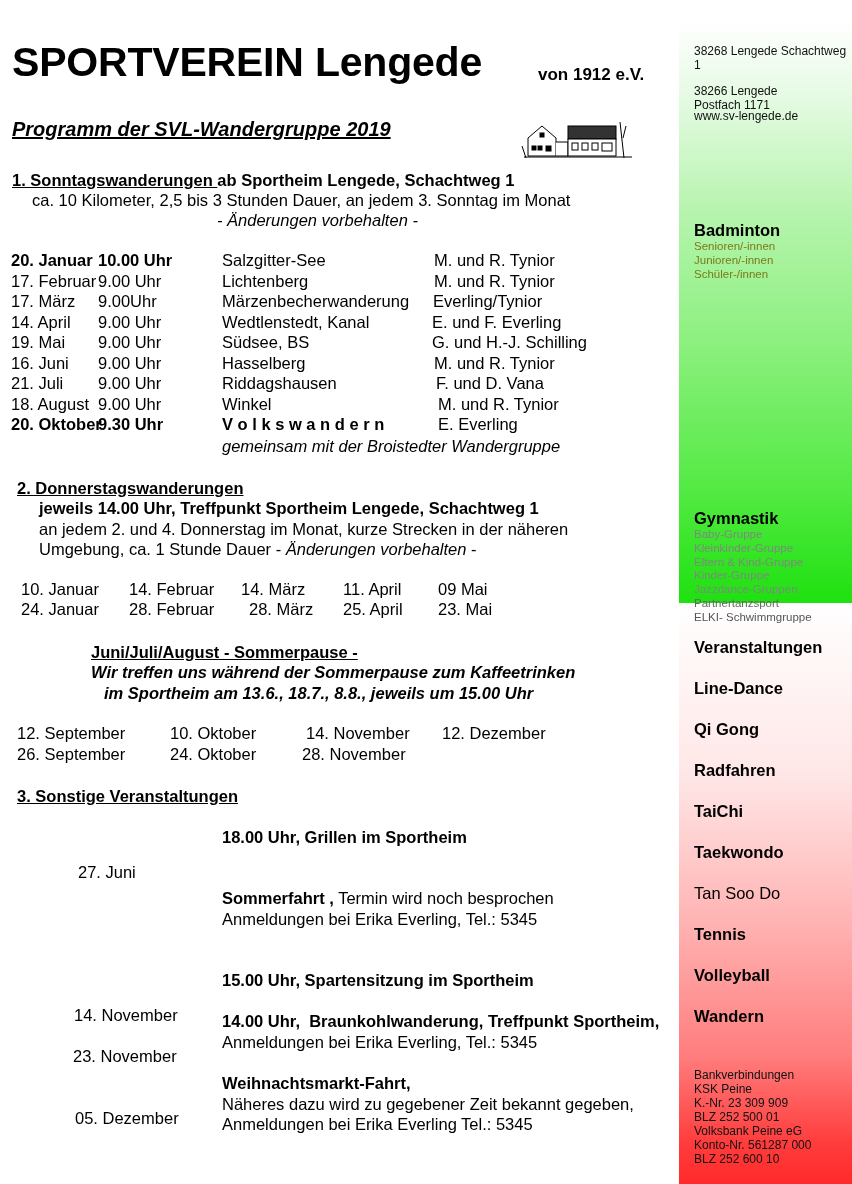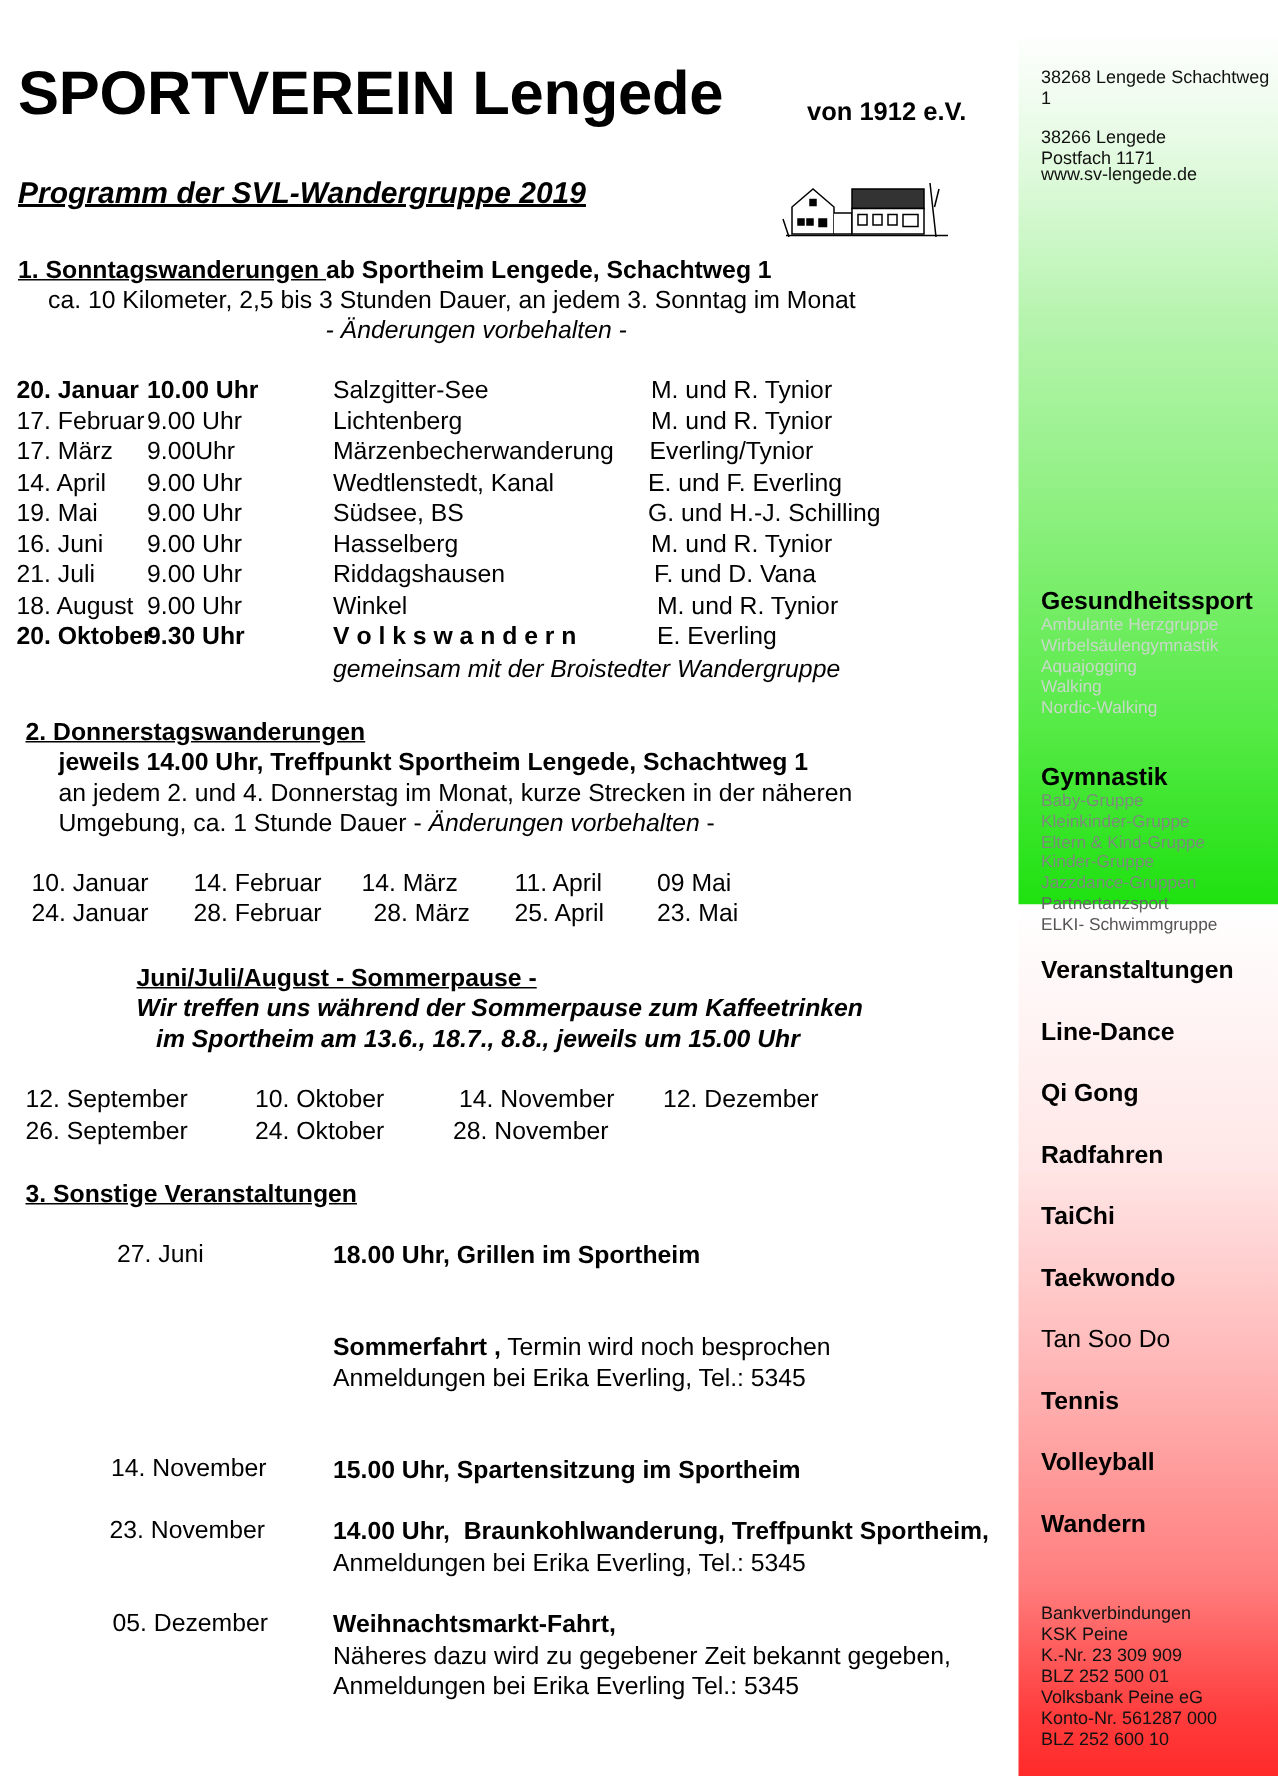--- a/index.html
+++ b/index.html
@@ -27,21 +27,21 @@
   .srow .c-date { left: 0; }
   .srow .c-time { left: 87px; }
   .srow .c-place { left: 211px; }
   .srow .c-guide { left: 423px; }
 
   
   .dgrid { position: absolute; font-size: 16.5px; white-space: nowrap; }
   .dgrid span { position: absolute; top: 0; }
 
   
-  .ev-date { position: absolute; font-size: 16.5px; }
+  .ev-date { position: absolute; font-size: 16.5px; margin-top: 36px; }
   .ev-text { position: absolute; left: 222px; font-size: 16.5px; line-height: 20.5px; white-space: nowrap; }
 
   
   #sidebar {
     position: absolute; left: 679px; top: 20px; width: 149px; height: 1164px;
   }
   #sb-green {
     position: absolute; left: 0; top: 0; width: 173px; height: 583px;
     background: linear-gradient(to bottom, #ffffff 0%, #e8fbe6 12%, #b6f4ae 33%, #8df07f 55%, #55ea45 80%, #1ee10f 100%);
   }
@@ -225,30 +225,28 @@
   <div class="sb sb-small" style="top:24px;">
     <div>38268 Lengede Schachtweg</div>
     <div>1</div>
   </div>
   <div class="sb sb-small" style="top:64px;">
     <div>38266 Lengede</div>
     <div>Postfach 1171</div>
   </div>
   <div class="sb sb-small" style="top:89px;text-align:center;">www.sv-lengede.de</div>
 
-
-
-  <div class="sb" style="top:372px;">
-    <div class="sb-cat">Gesundheitssport</div>
-    <div class="sb-sub sub-faint">Ambulante Herzgruppe</div>
-    <div class="sb-sub sub-faint">Wirbelsäulengymnastik</div>
-    <div class="sb-sub sub-faint">Aquajogging</div>
-    <div class="sb-sub sub-faint">Walking</div>
-    <div class="sb-sub sub-faint">Nordic-Walking</div>
-  </div>
+  <div class="sb" style="top:201px;">
+    <div class="sb-cat">Badminton</div>
+    <div class="sb-sub sub-olive">Senioren/-innen</div>
+    <div class="sb-sub sub-olive">Junioren/-innen</div>
+    <div class="sb-sub sub-olive">Schüler-/innen</div>
+  </div>
+
+
 
   <div class="sb" style="top:489px;">
     <div class="sb-cat">Gymnastik</div>
     <div class="sb-sub sub-grey">Baby-Gruppe</div>
     <div class="sb-sub sub-grey">Kleinkinder-Gruppe</div>
     <div class="sb-sub sub-grey">Eltern &amp; Kind-Gruppe</div>
     <div class="sb-sub sub-grey">Kinder-Gruppe</div>
     <div class="sb-sub sub-grey">Jazzdance-Gruppen</div>
     <div class="sb-sub" style="color:#666">Partnertanzsport</div>
     <div class="sb-sub" style="color:#555">ELKI- Schwimmgruppe</div>

